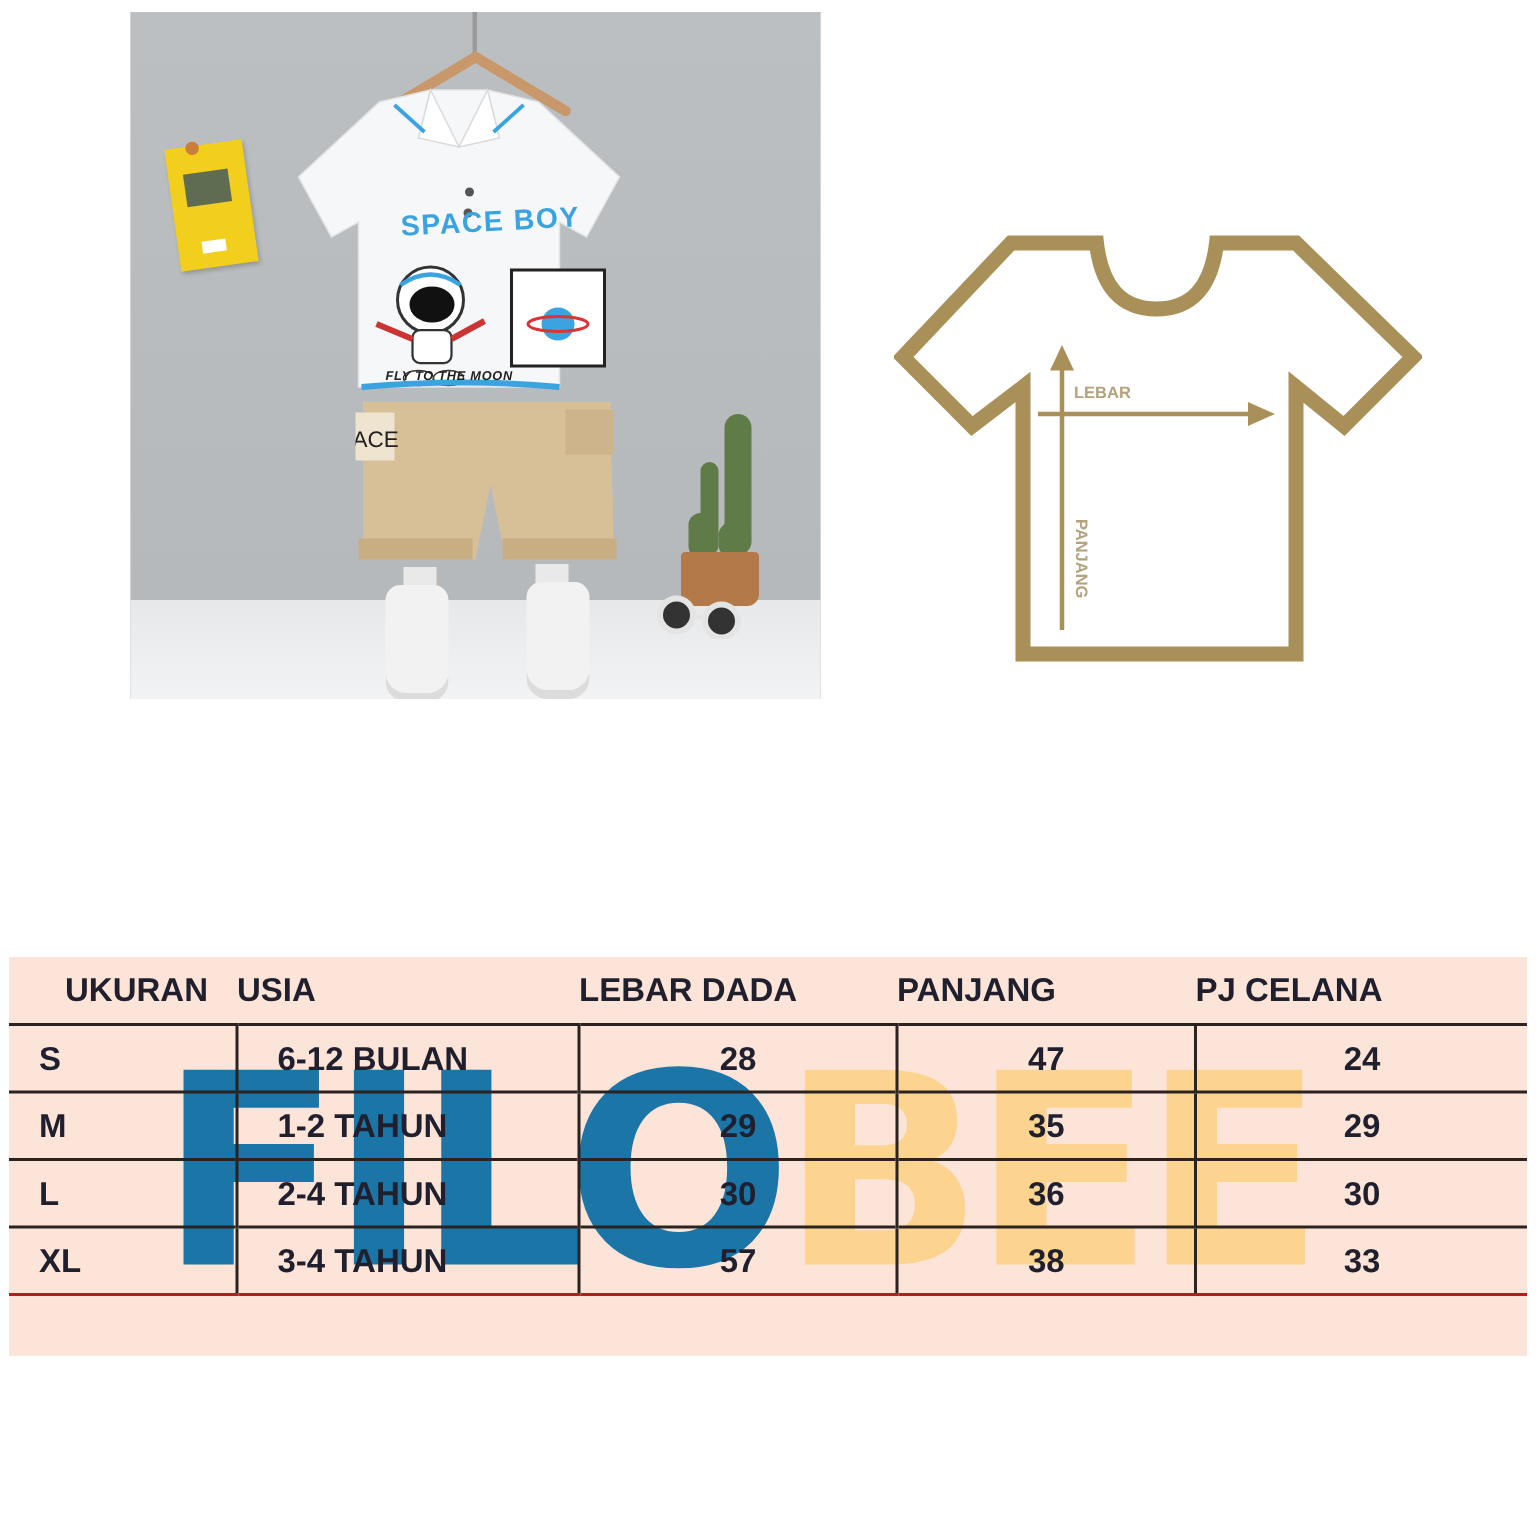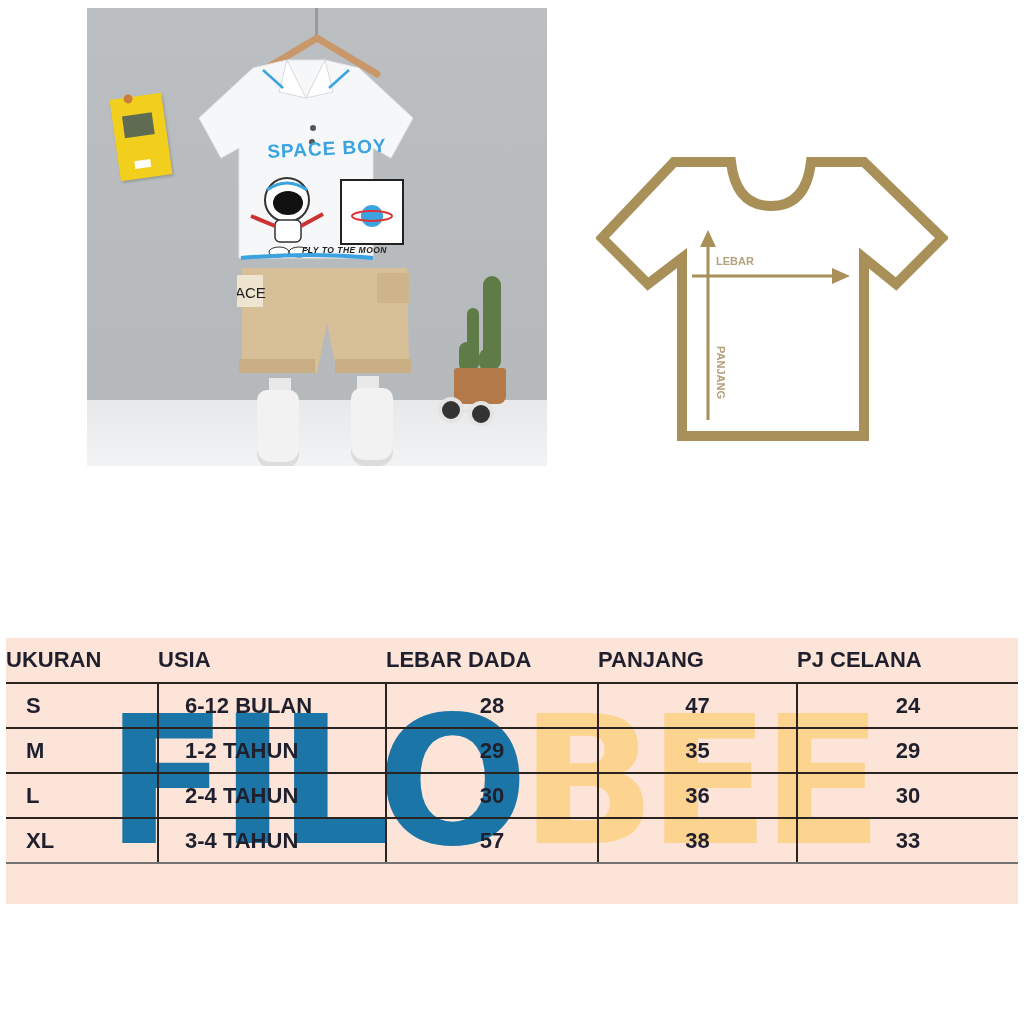--- a/index.html
+++ b/index.html
@@ -11,21 +11,21 @@
   .photo .floor { position:absolute; left:0; top:392px; width:100%; height:66px; background:linear-gradient(180deg,#e7e8ea,#f2f3f4); }
   .hanger-hook { position:absolute; left:228px; top:0; width:3px; height:28px; background:#9a9a9a; }
   .hanger { position:absolute; left:160px; top:22px; width:140px; height:48px; }
   .card { position:absolute; left:28px; top:88px; width:52px; height:82px; background:#f2cf1d; transform:rotate(-8deg); box-shadow:1px 2px 3px rgba(0,0,0,.2); }
   .card .pic { position:absolute; left:10px; top:18px; width:30px; height:22px; background:#5f6c52; }
   .card .pin { position:absolute; left:14px; top:-3px; width:9px; height:9px; border-radius:50%; background:#c97f3a; }
   .card .barcode { position:absolute; left:16px; top:64px; width:16px; height:8px; background:#fff; }
 
   .shirt { position:absolute; left:104px; top:50px; width:230px; height:210px; }
   .shirt-text { position:absolute; left:160px; top:130px; width:160px; text-align:center; color:#3aa3e0; font-size:19px; font-weight:bold; letter-spacing:1px; transform:rotate(-3deg); }
-  .shirt-sub { position:absolute; left:170px; top:237px; width:130px; text-align:right; color:#222; font-size:8.5px; font-style:italic; font-weight:bold; letter-spacing:.5px; }
+  .shirt-sub { position:absolute; left:170px; top:237px; width:130px; text-align:left; color:#222; font-size:8.5px; font-style:italic; font-weight:bold; letter-spacing:.5px; }
 
   .shorts { position:absolute; left:150px; top:255px; width:175px; height:120px; }
   .sock { position:absolute; width:22px; height:20px; background:#e9e9e9; }
   .shoe { position:absolute; width:42px; height:78px; background:#f2f2f2; border-radius:10px 10px 14px 14px; box-shadow:inset 0 -6px 0 #dcdcdc; }
 
   .cactus-pot { position:absolute; left:367px; top:360px; width:52px; height:36px; background:#b47948; border-radius:3px 3px 8px 8px; }
   .cactus { position:absolute; background:#5f7b47; border-radius:10px; }
   .glasses { position:absolute; left:346px; top:388px; width:70px; height:30px; }
 
   
@@ -35,23 +35,23 @@
   .table-wrap { position:absolute; left:6px; top:638px; width:1012px; height:266px; background:#fde4d8; overflow:hidden; }
   .watermark { position:absolute; left:100px; top:55px; font-family:"DejaVu Sans", sans-serif; font-weight:bold; font-size:178px; letter-spacing:-8px; line-height:1; white-space:nowrap; pointer-events:none; }
   .wm-filo { color:#0369a1; opacity:.9; }
   .wm-bee { color:#fcd38c; opacity:.95; }
 
   table.size { position:absolute; left:0; top:0; width:1012px; border-collapse:collapse; table-layout:fixed; }
   table.size td, table.size th { padding:0; font-family:"Liberation Sans", sans-serif; font-weight:bold; color:#1f1f2d; font-size:22px; }
   table.size thead th { height:44px; text-align:left; vertical-align:middle; }
   table.size thead tr.h1 th { height:44px; }
   table.size thead tr.h2 th { height:44px; }
-  table.size thead th.first { text-align:left; }
+  table.size thead th.first { text-align:center; padding-left:18px; }
   table.size tbody td { height:43px; border-top:2px solid #2a2320; text-align:center; vertical-align:middle; }
-  table.size tbody tr:last-child td { border-bottom:2px solid #737373;margin-top:29px; }
+  table.size tbody tr:last-child td { border-bottom:2px solid #b91c1c;margin-top:29px; }
   table.size tbody td.size-cell { text-align:left; padding-left:20px; }
   table.size tbody td.usia-cell { text-align:left; padding-left:26px; }
   table.size tbody td + td { border-left:2px solid #2a2320; }
   .unit-red { color:#e0434f; }
   .hdr-sub { color:#3a3a4e; }
 </style>
 </head>
 <body>
 
 <div class="photo">

